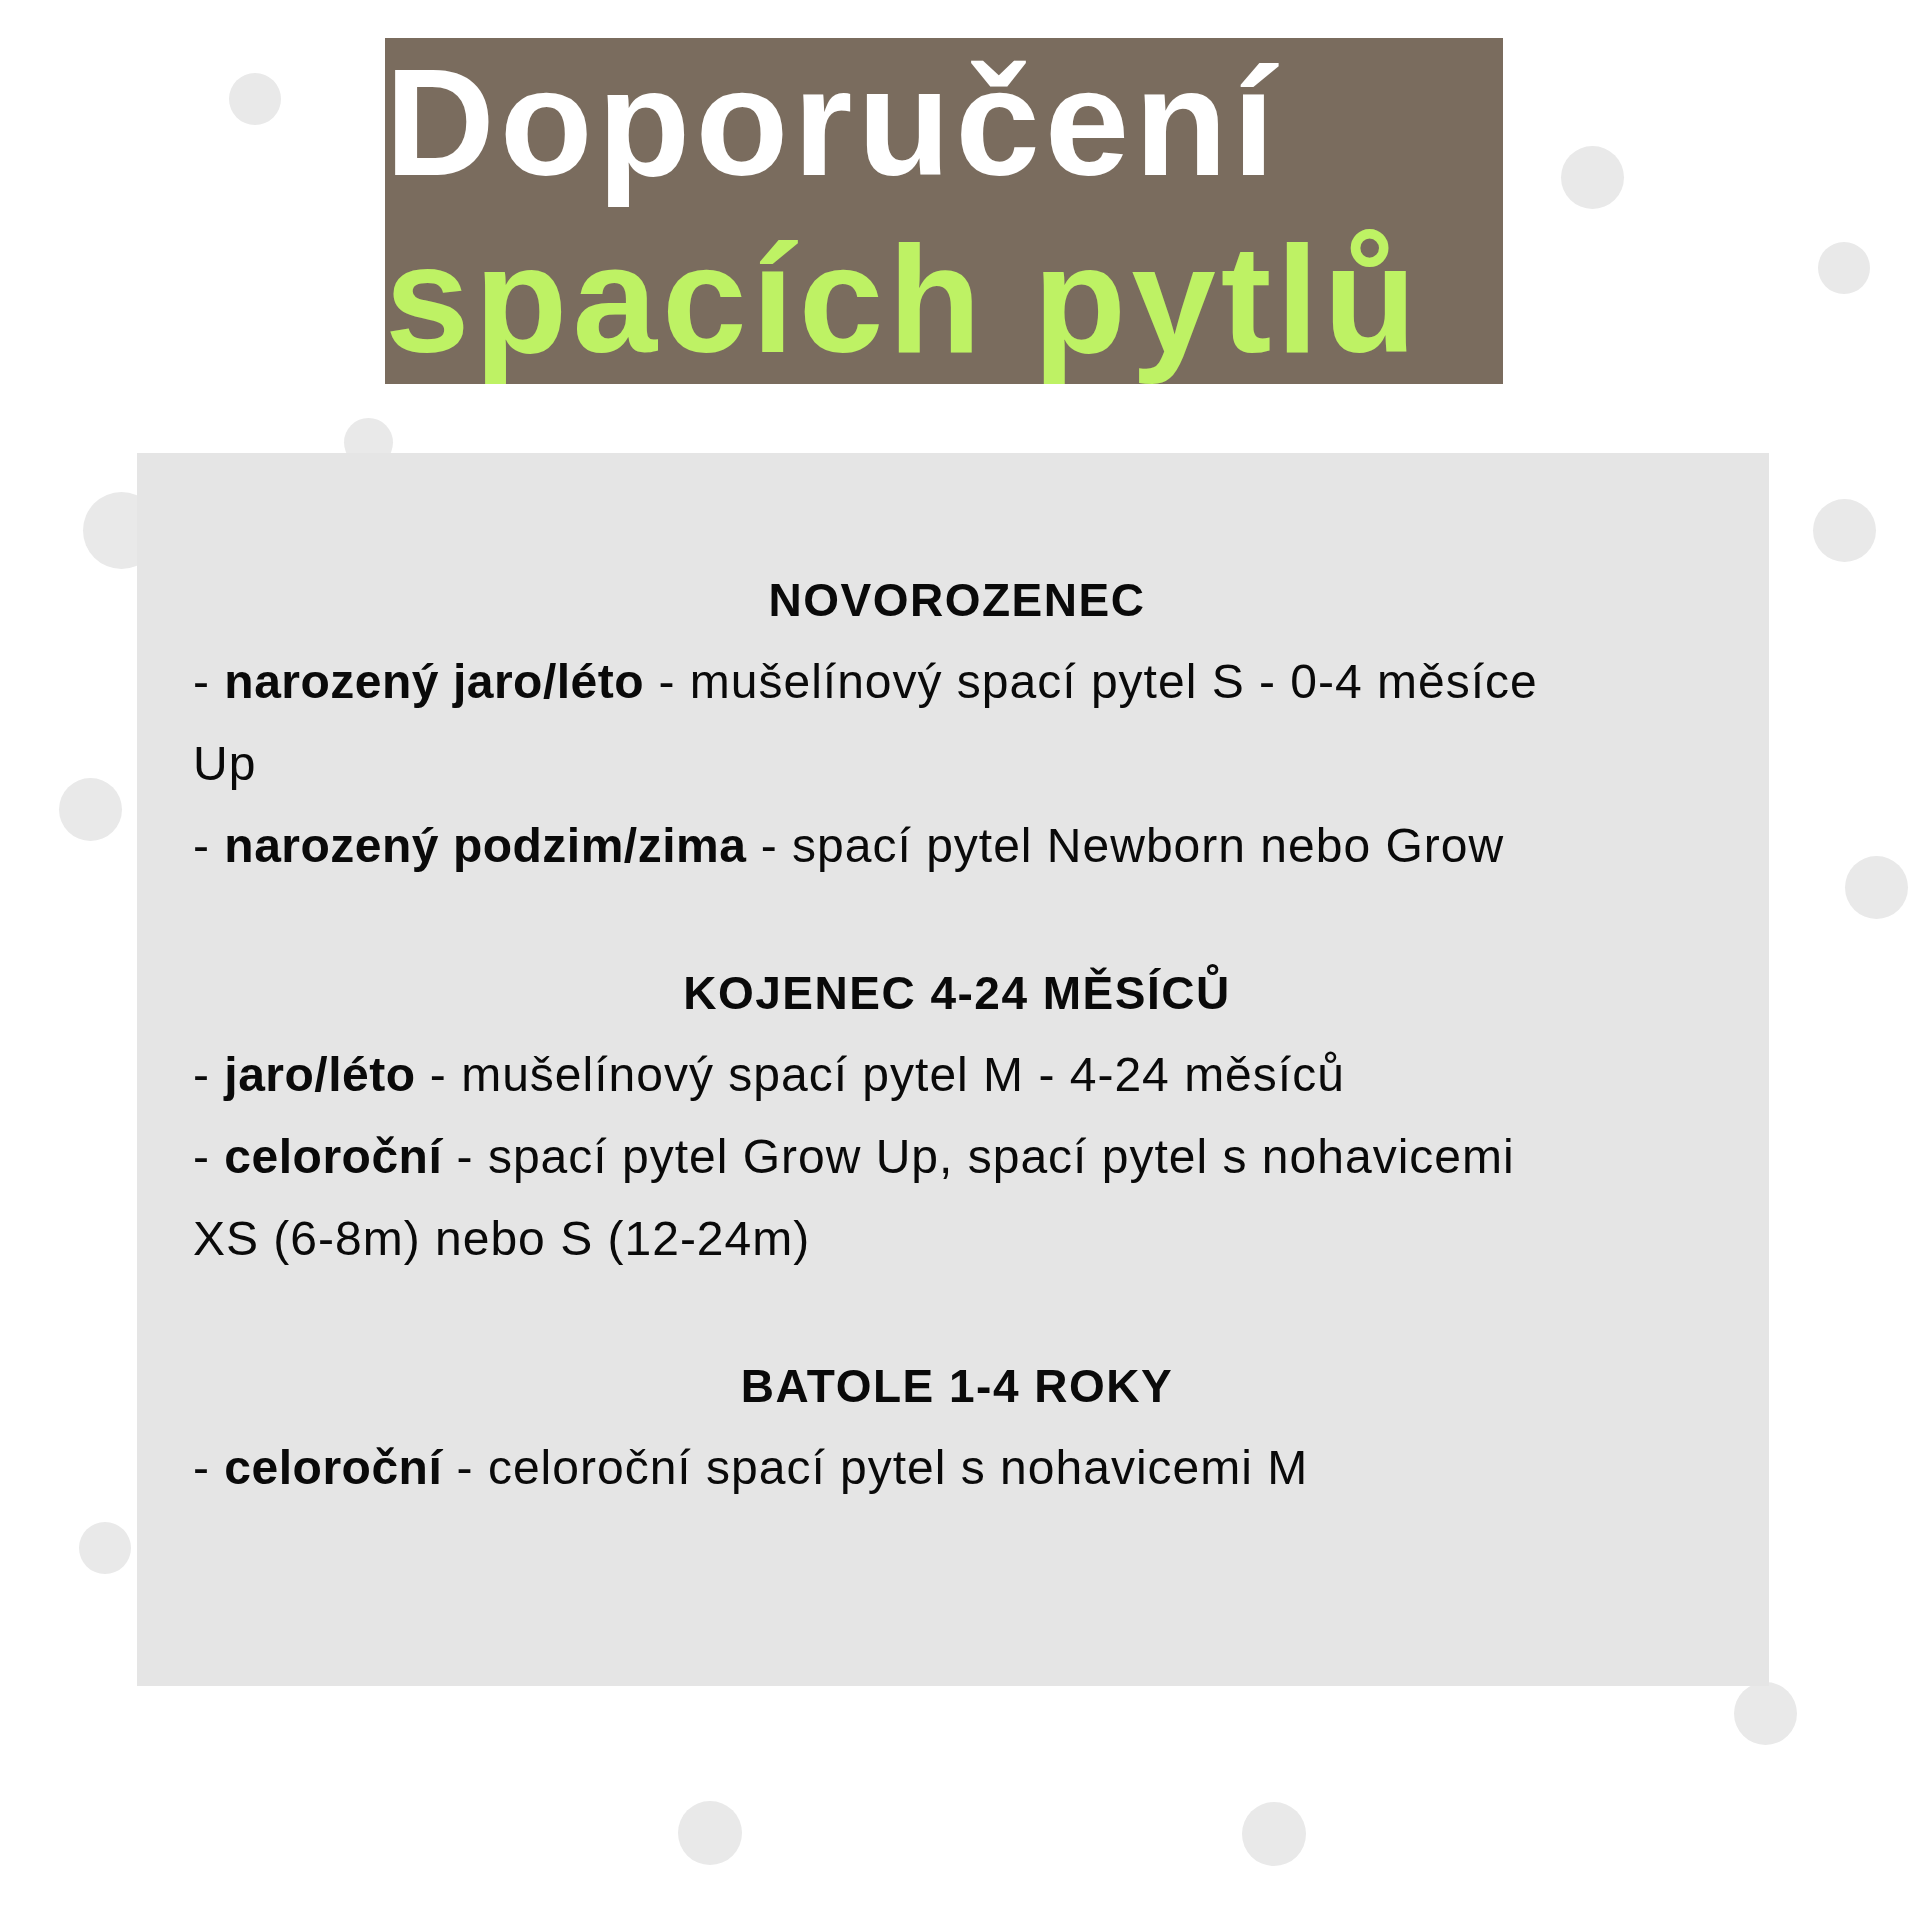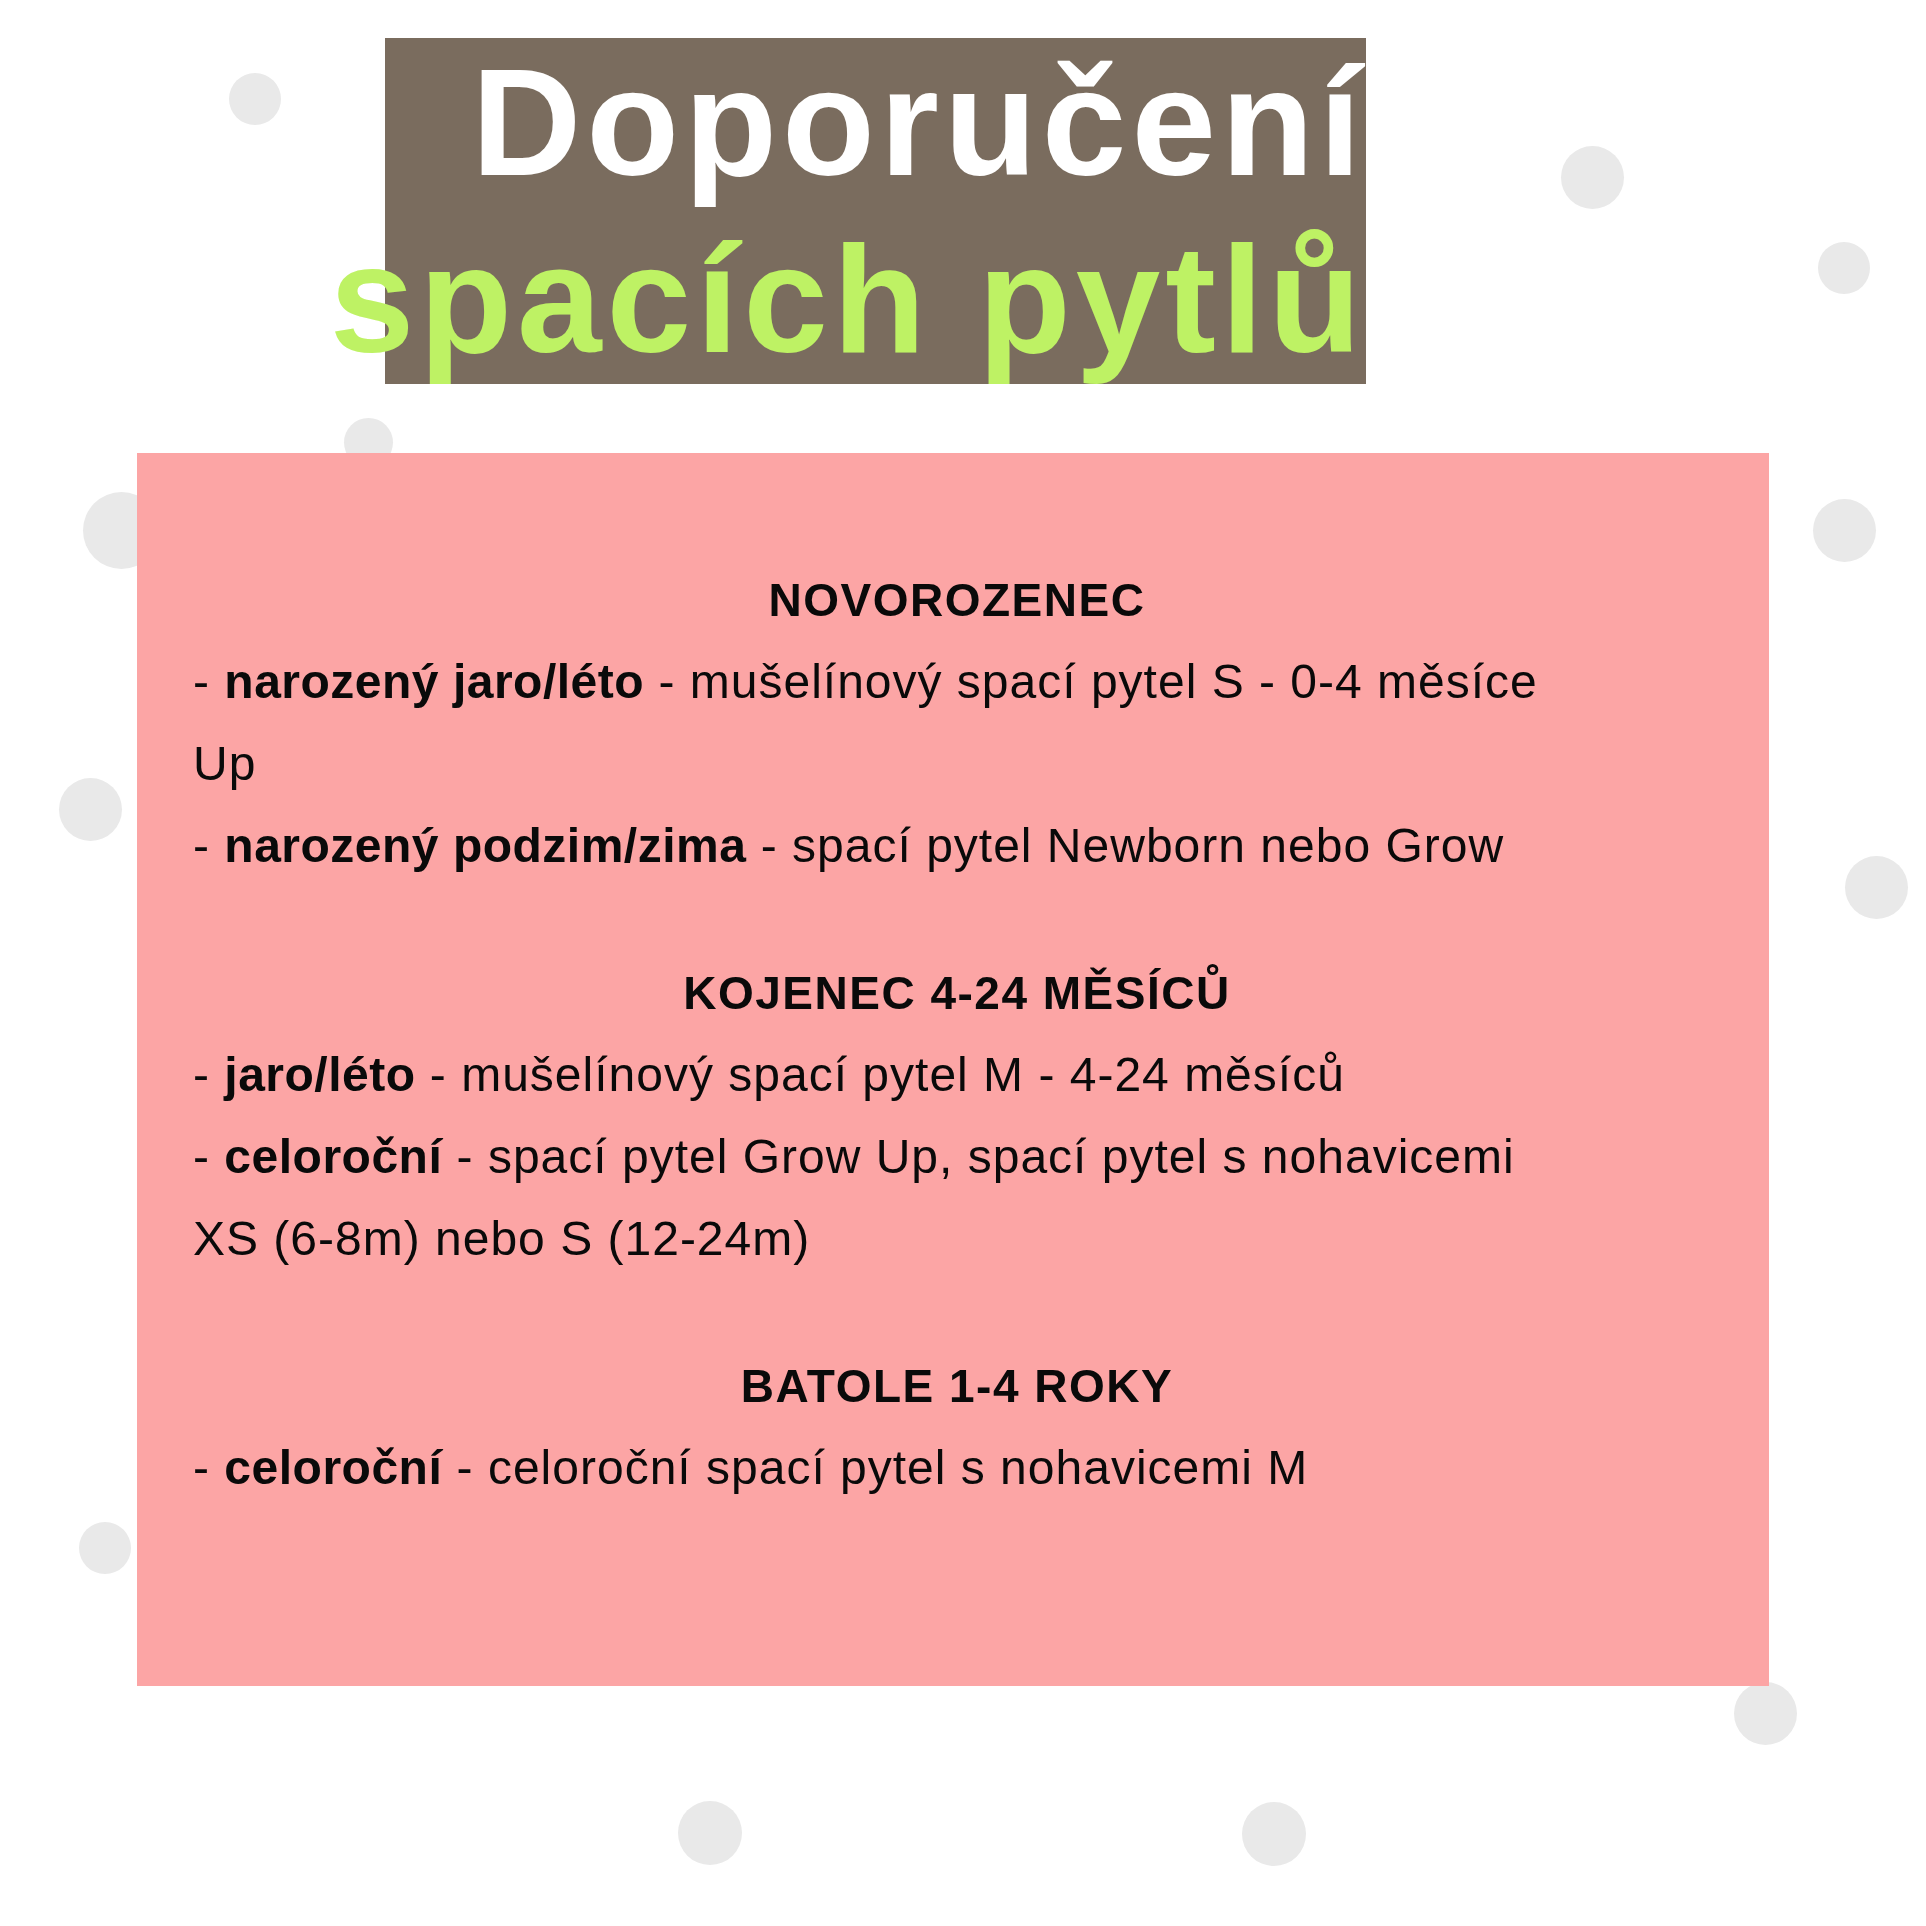--- a/index.html
+++ b/index.html
@@ -5,22 +5,22 @@
   html,body{margin:0;padding:0;background:#ffffff;}
   #canvas{
     position:relative;width:1926px;height:1926px;overflow:hidden;
     background:#ffffff;font-family:"Liberation Sans",sans-serif;color:#0a0a0a;
   }
   
   #dots{position:absolute;inset:0;z-index:0;}
   .dot{position:absolute;border-radius:50%;}
   
   #title-banner{
-    position:absolute;left:385px;top:38px;width:981px;height:346px;z-index:1;
-    display:flex;flex-direction:column;justify-content:center;align-items:flex-end;
+    position:absolute;left:385px;top:38px;width:1118px;height:346px;z-index:1;
+    display:flex;flex-direction:column;justify-content:center;align-items:flex-start;
     row-gap:20px;text-align:center;
   }
   .title-line{
     color:#ffffff;font-size:152px;line-height:157px;font-weight:700;
     letter-spacing:5px;white-space:nowrap;
   }
   
   #content-panel{
     position:absolute;left:137px;top:453px;width:1632px;height:1233px;z-index:1;
     box-sizing:border-box;padding:106px 48px 0 56px;
@@ -55,21 +55,21 @@
       <div class="dot" style="left: 1734px; top: 1682px; width: 63px; height: 63px; background: rgb(233, 233, 233);"></div>
       <div class="dot" style="left: 678px; top: 1801px; width: 64px; height: 64px; background: rgb(233, 233, 233);"></div>
       <div class="dot" style="left: 1242px; top: 1802px; width: 64px; height: 64px; background: rgb(233, 233, 233);"></div>
     </div>
 
   <div id="title-banner" style="background: rgb(122, 108, 94);">
     <div class="title-line" style="color: rgb(255, 255, 255);">Doporučení</div>
     <div class="title-line" style="color: #bef264;">spacích pytlů</div>
   </div>
 
-  <div id="content-panel" style="background: #fca5a5;">
+  <div id="content-panel" style="background: #e5e5e5;">
 
     <div class="section">
       <div class="section-heading">NOVOROZENEC</div>
       <div class="line"><span>- </span><b>narozený jaro/léto</b><span> - </span><span>mušelínový spací pytel S - 0-4 měsíce</span></div>
       <div class="line">Up</div>
       <div class="line"><span>- </span><b>narozený podzim/zima</b><span> - </span><span>spací pytel Newborn nebo Grow</span></div>
     </div>
 
     <div class="section">
       <div class="section-heading">KOJENEC 4-24 MĚSÍCŮ</div>

